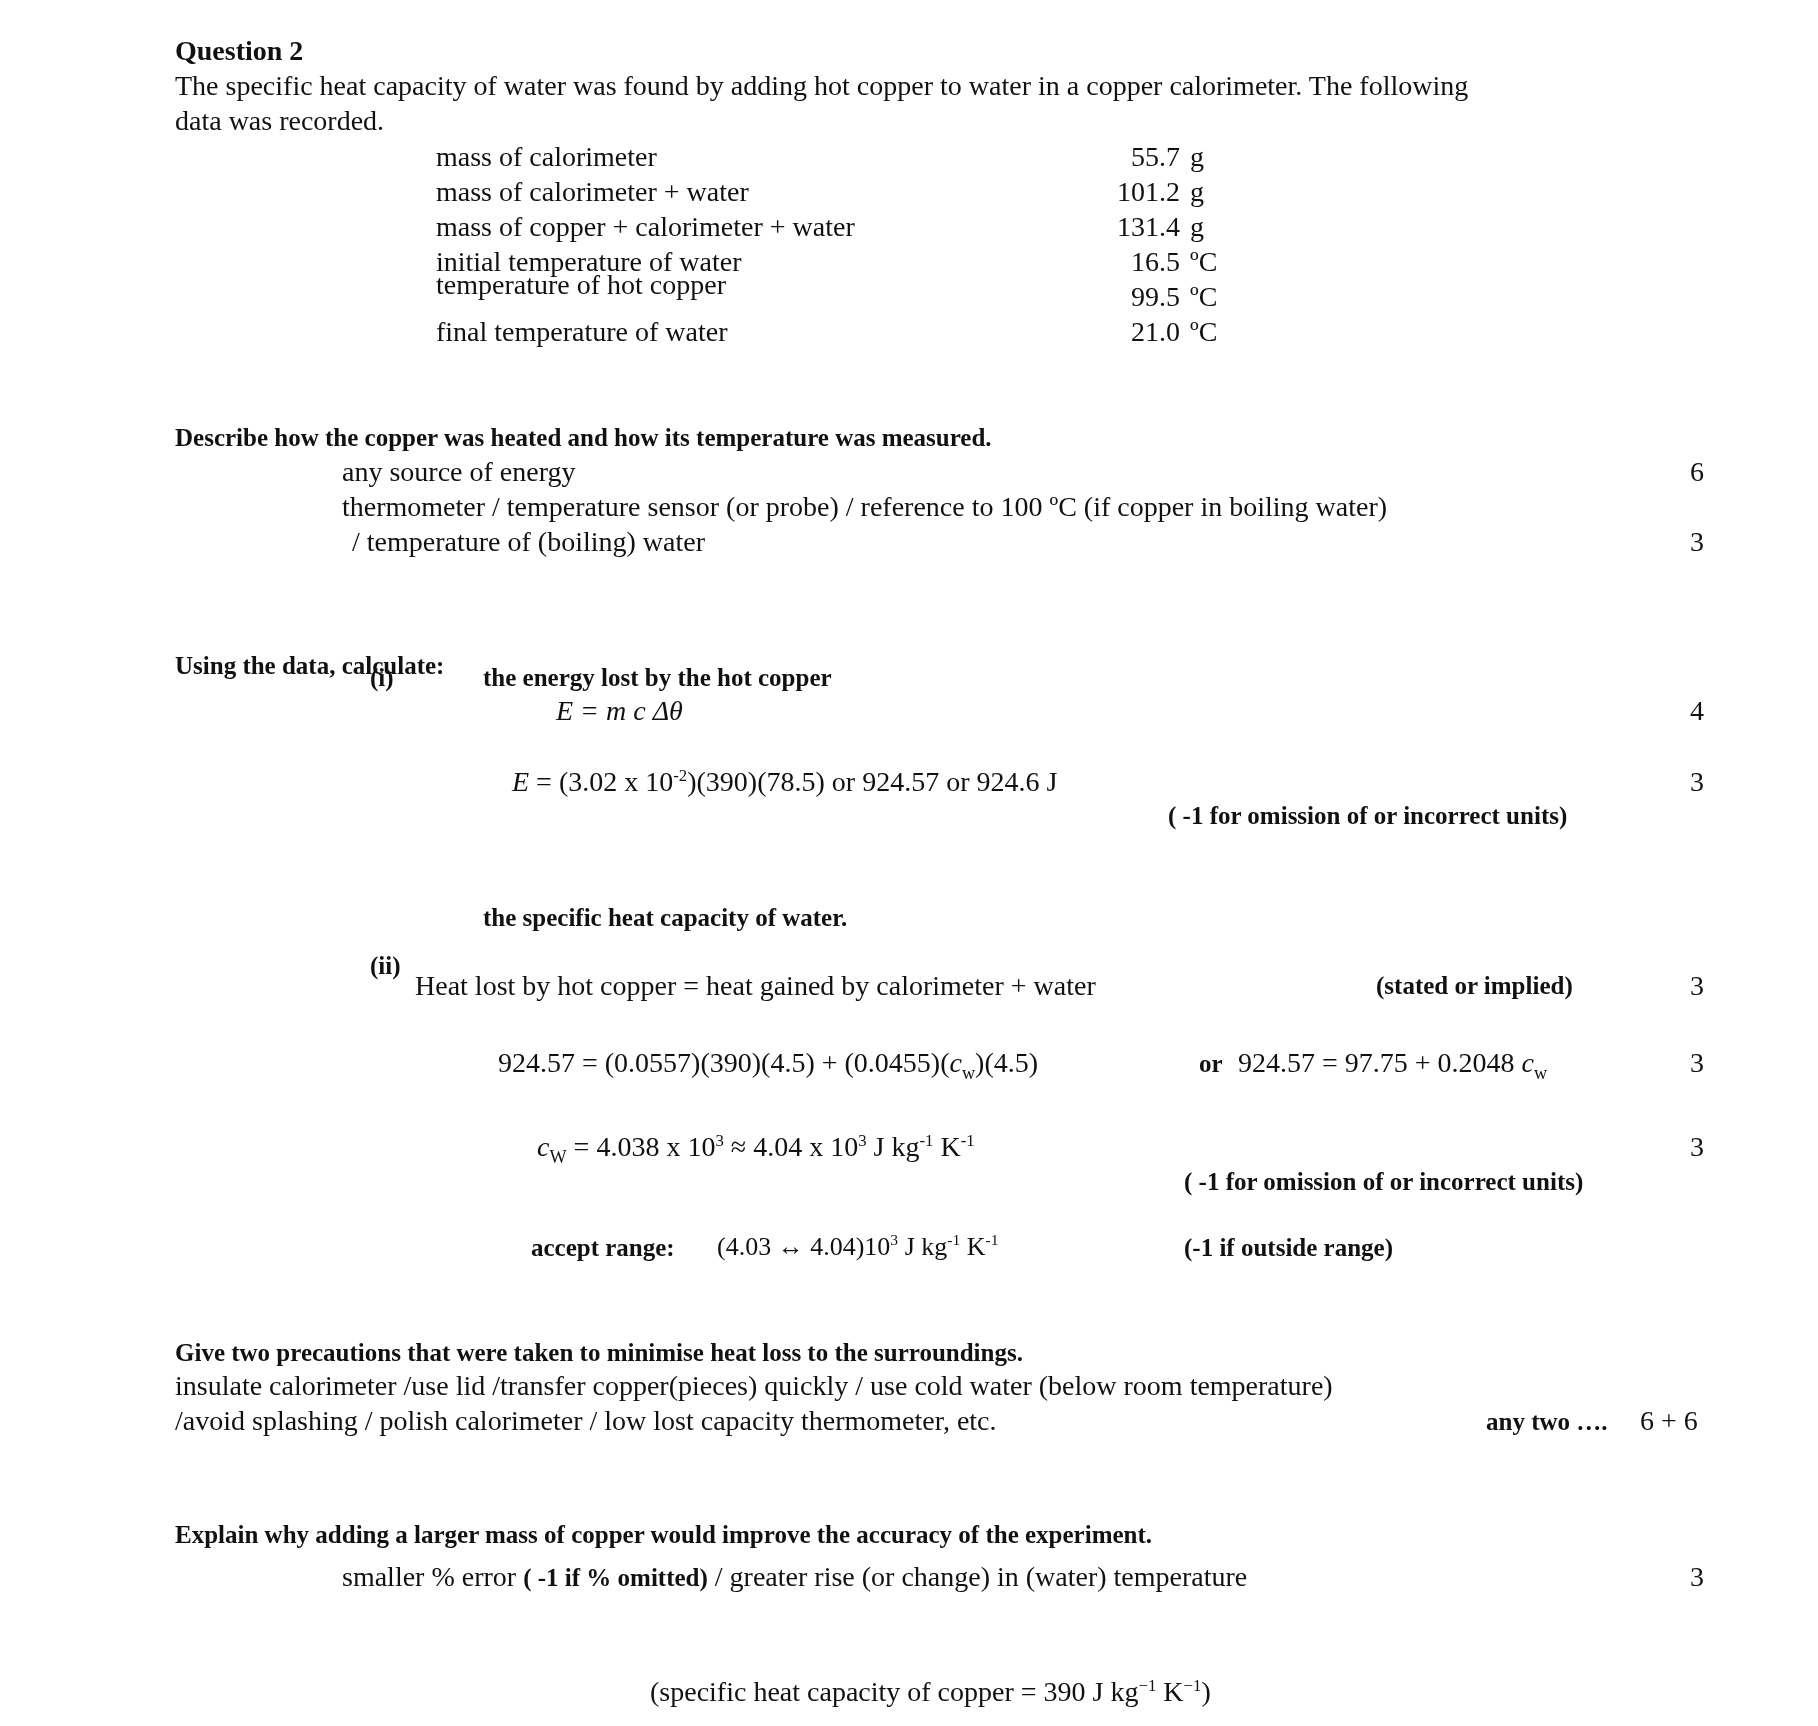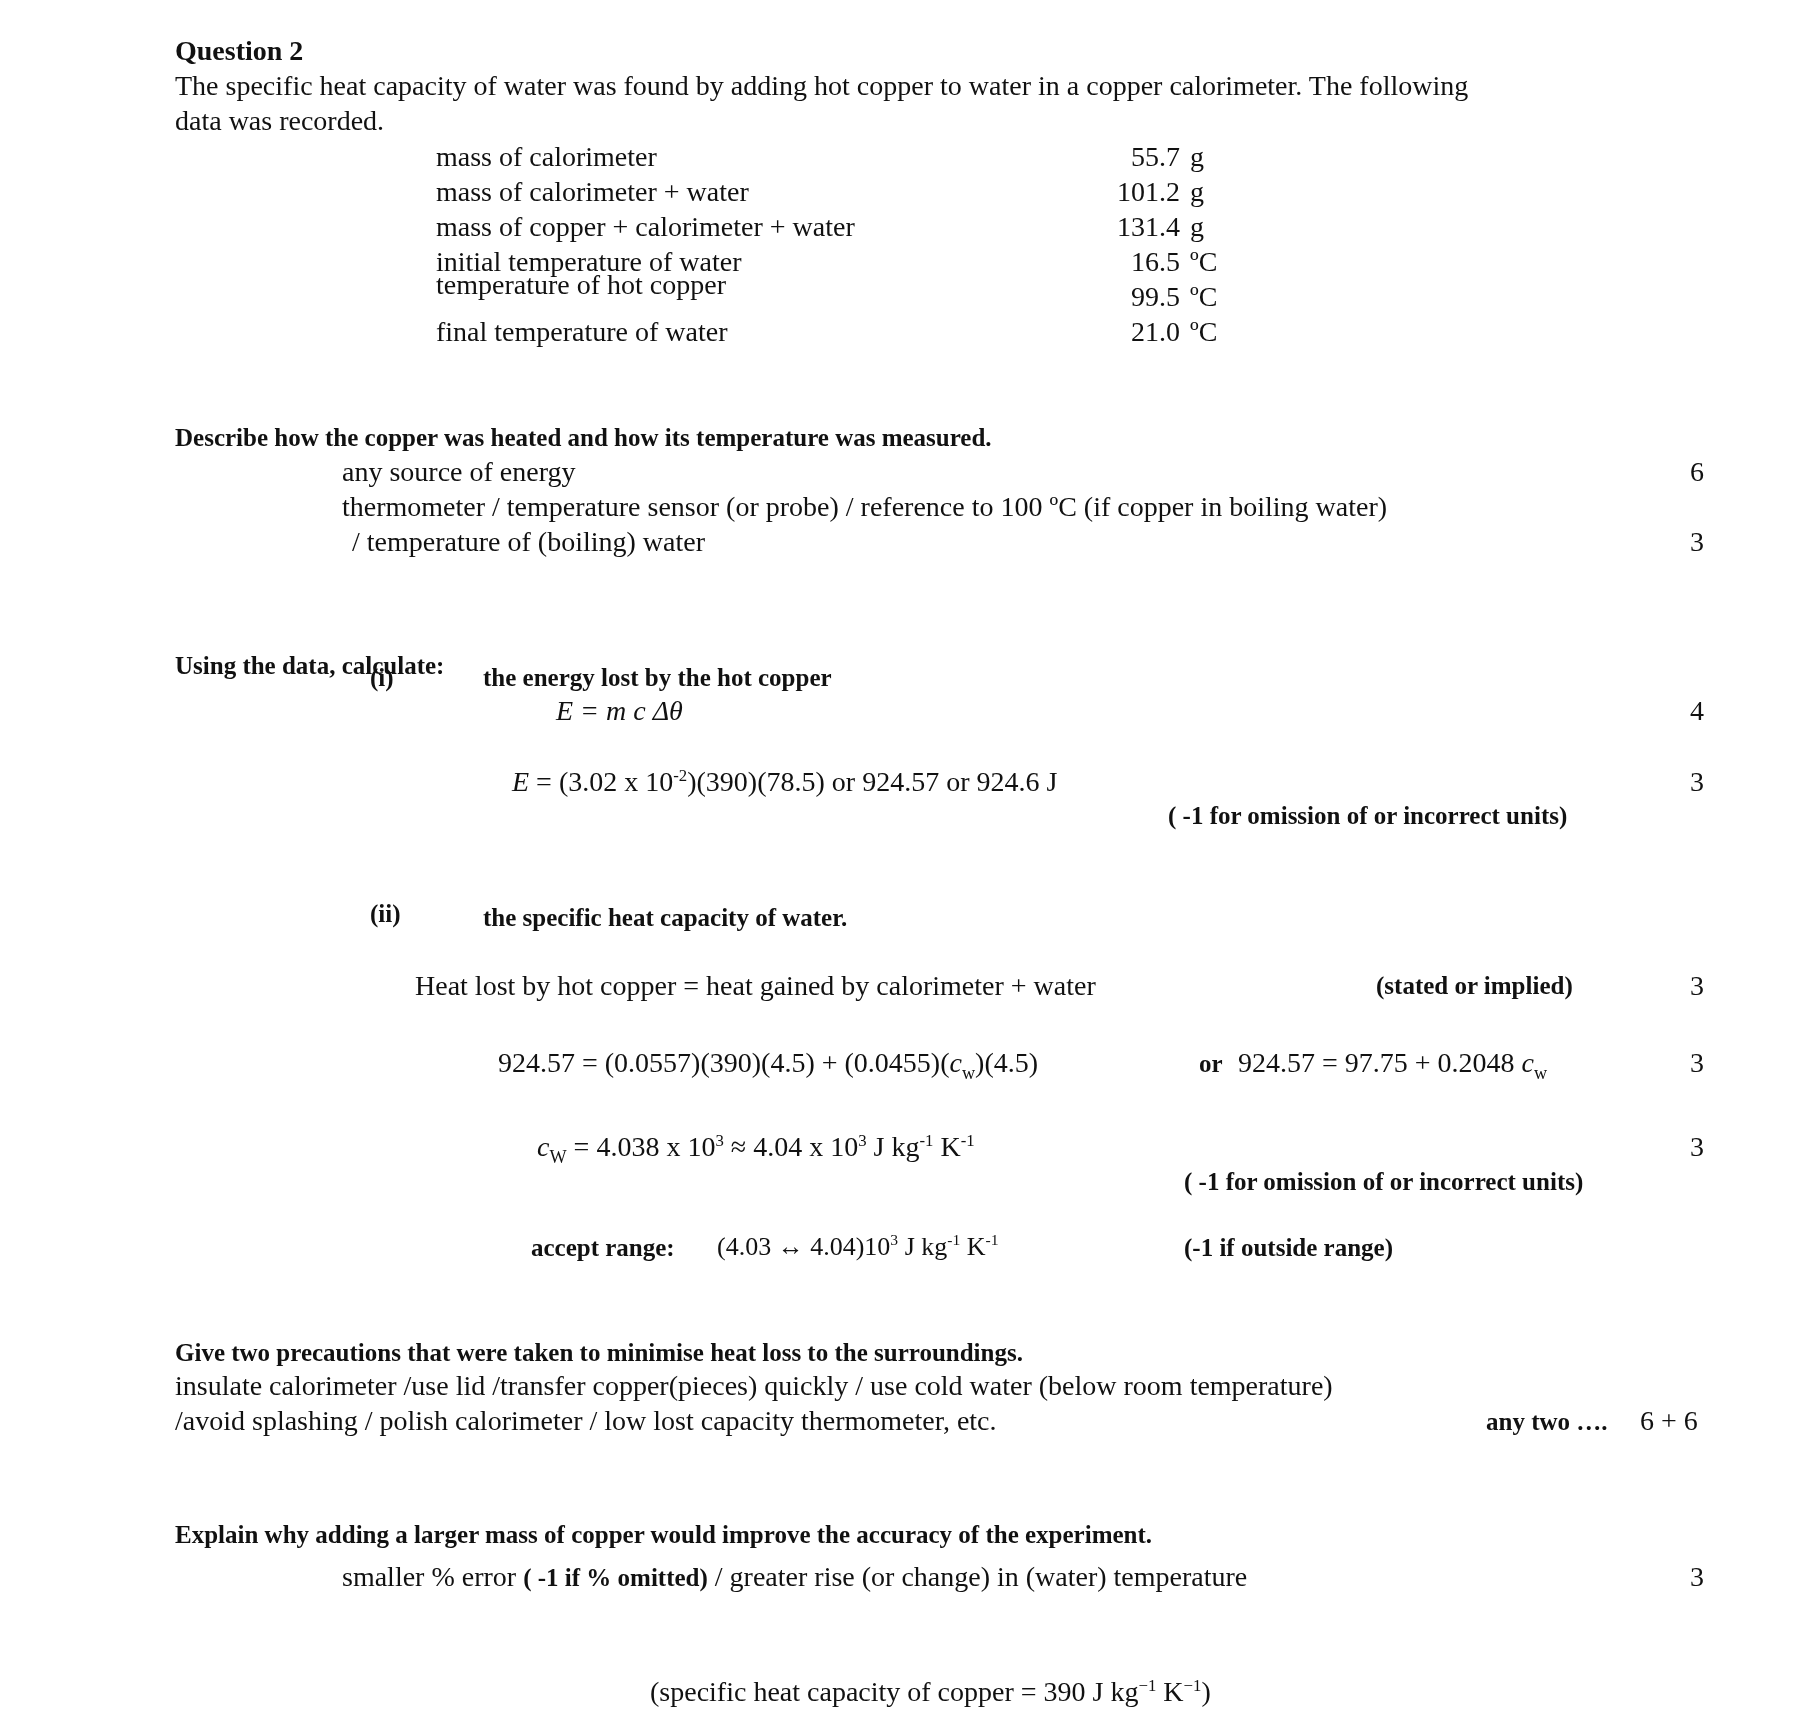--- a/index.html
+++ b/index.html
@@ -70,21 +70,21 @@
 <div class="abs i" style="left:512px; top:693px;margin-left:44px;">
   <span>E</span><span> = m c Δθ</span>
 </div>
 <div class="mark" style="top:693px;">4</div>
 <div class="abs" style="left:512px; top:764px;">
   <span class="i">E</span><span> =  (3.02 x 10</span><sup>-2</sup><span>)(390)(78.5)   or  924.57    or   924.6 J</span>
 </div>
 <div class="mark" style="top:764px;">3</div>
 <div class="abs bs" style="left:1168px; top:798px;">( -1 for omission of or incorrect units)</div>
 
-<div class="abs bs" style="left:370px; top:896px;">(ii)</div>
+<div class="abs bs" style="left:370px; top:948px;">(ii)</div>
 <div class="abs bs" style="left:483px; top:900px;">the specific heat capacity of water.</div>
 <div class="abs" style="left:415px; top:968px;">Heat lost by hot copper = heat gained by calorimeter + water</div>
 <div class="abs bs" style="left:1376px; top:968px;">(stated or implied)</div>
 <div class="mark" style="top:968px;">3</div>
 
 <div class="abs" style="left:498px; top:1045px;">
   <span>924.57 = (0.0557)(390)(4.5)  +  (0.0455)(</span><span class="i">c</span><sub>w</sub><span>)(4.5)</span>
 </div>
 <div class="abs bs" style="left:1163px; top:1046px;margin-left:36px;">or</div>
 <div class="abs" style="left:1238px; top:1045px;">

